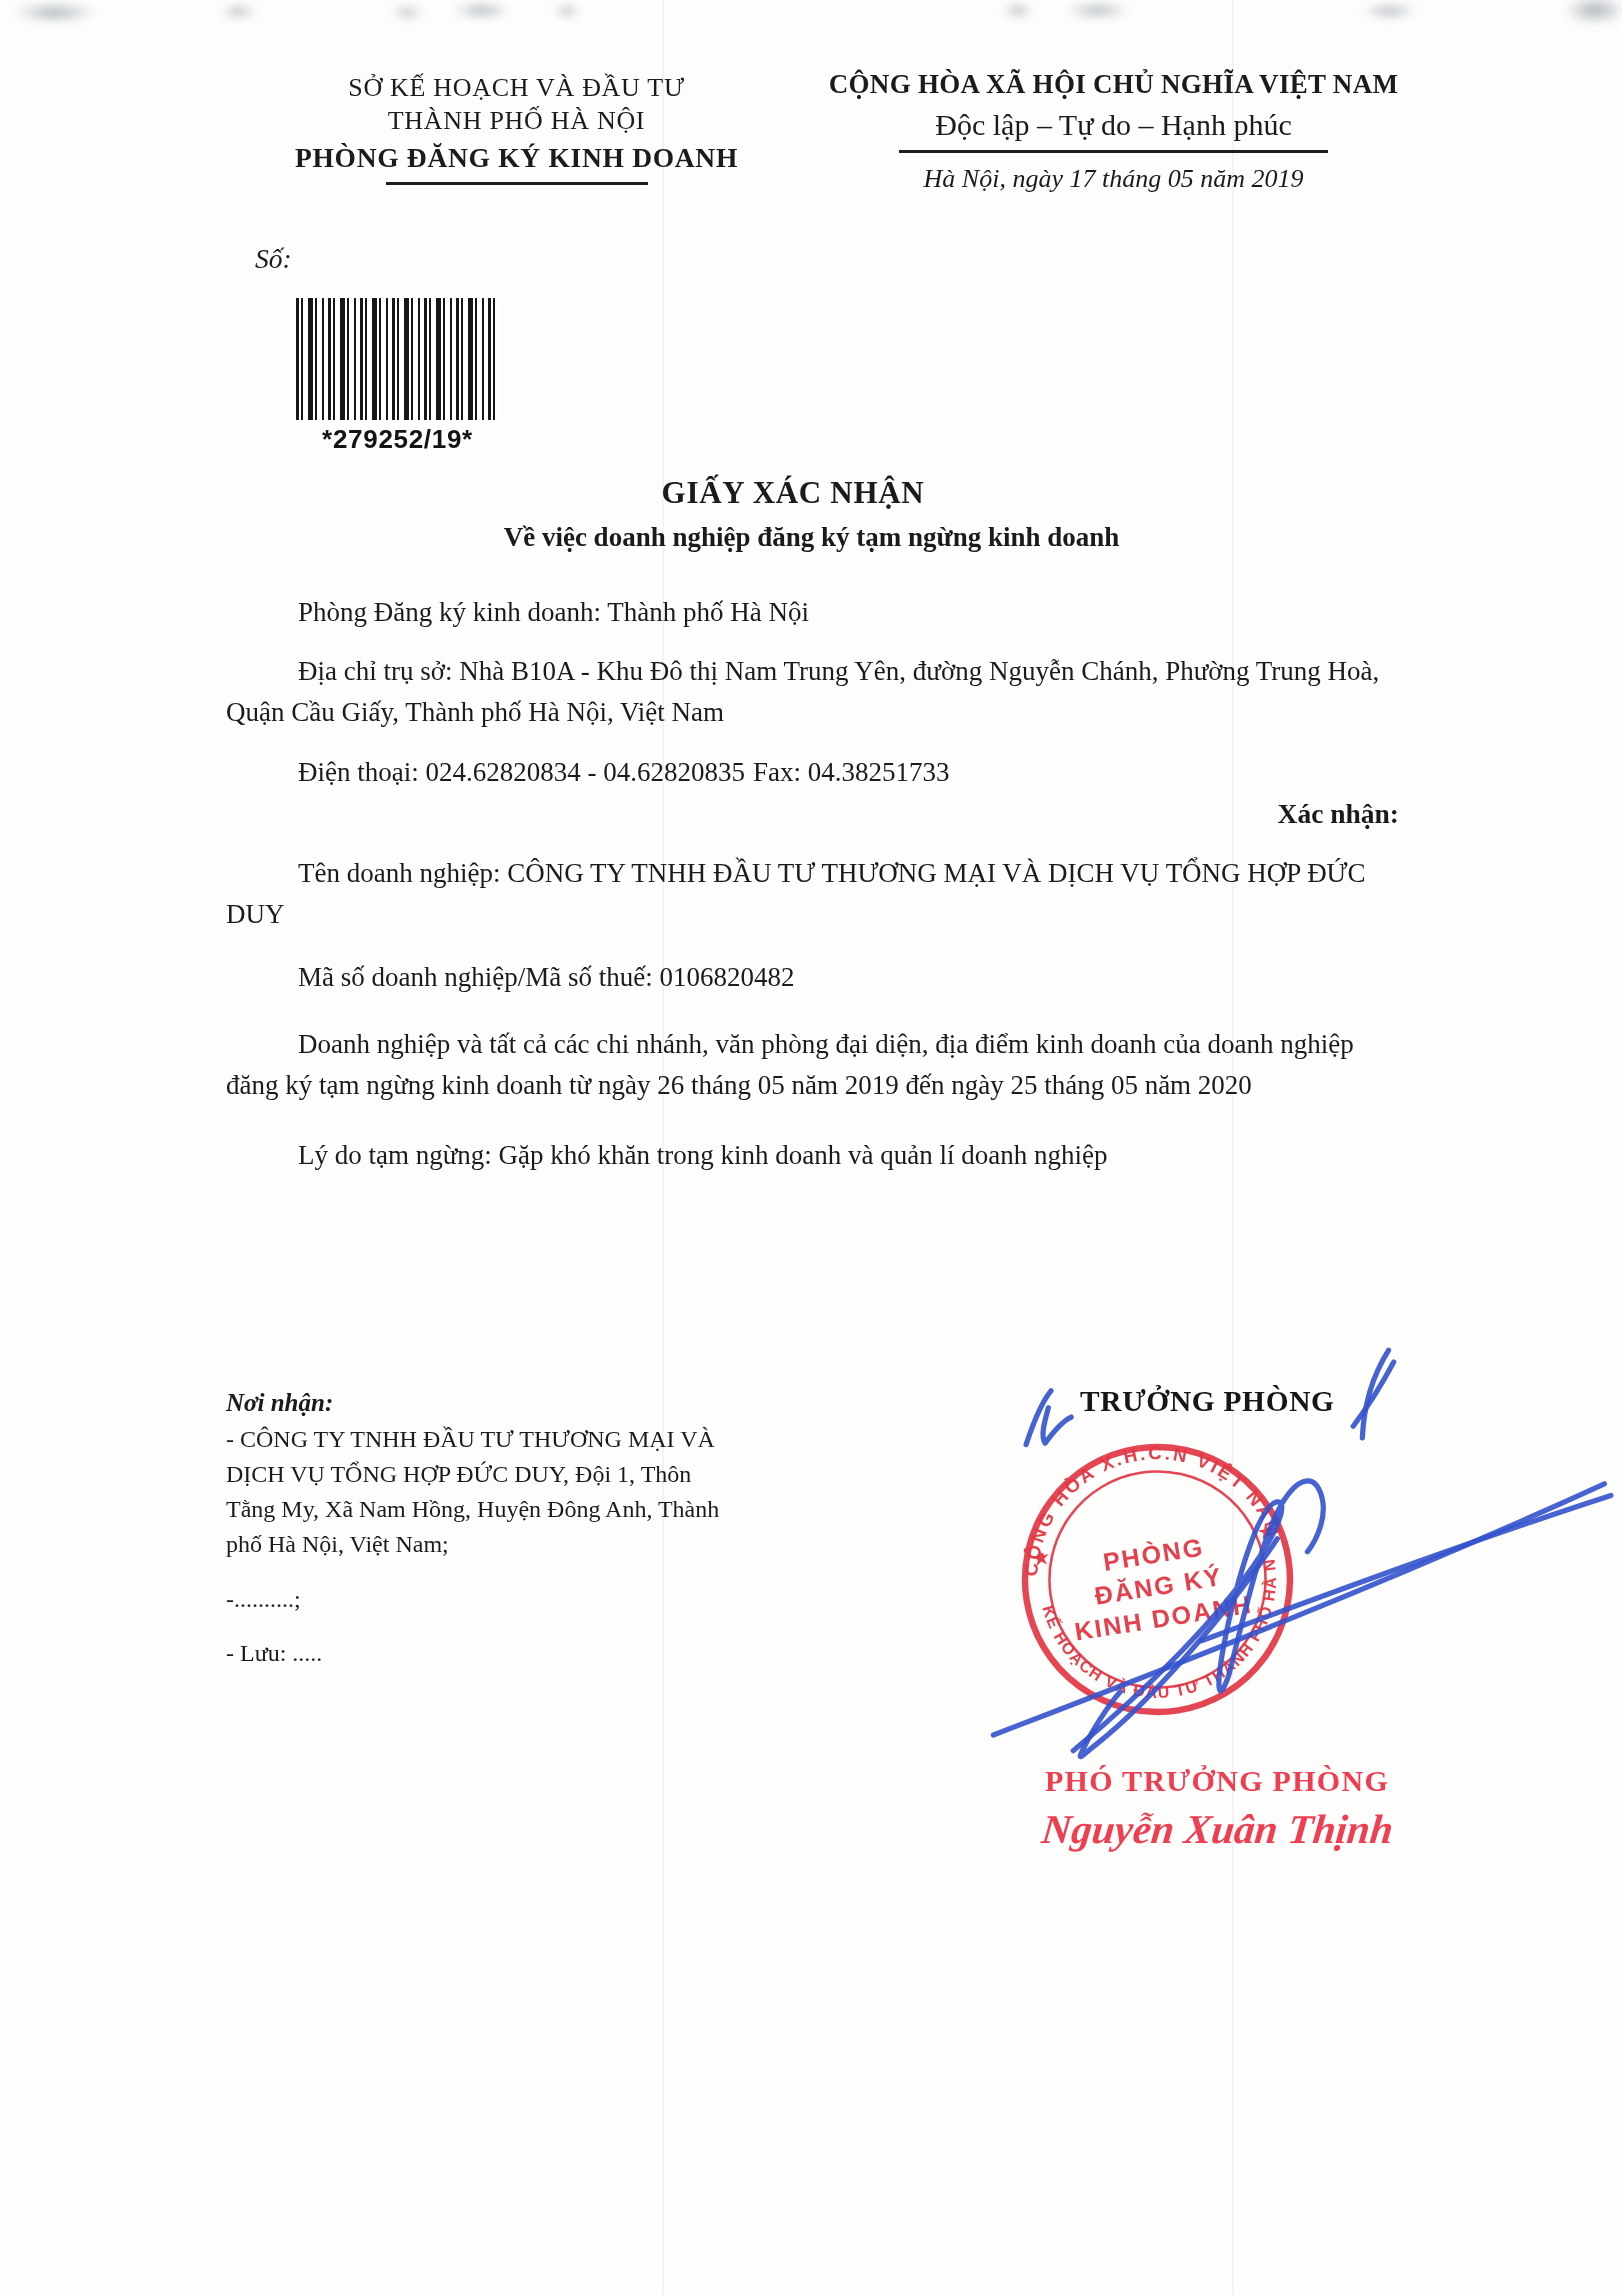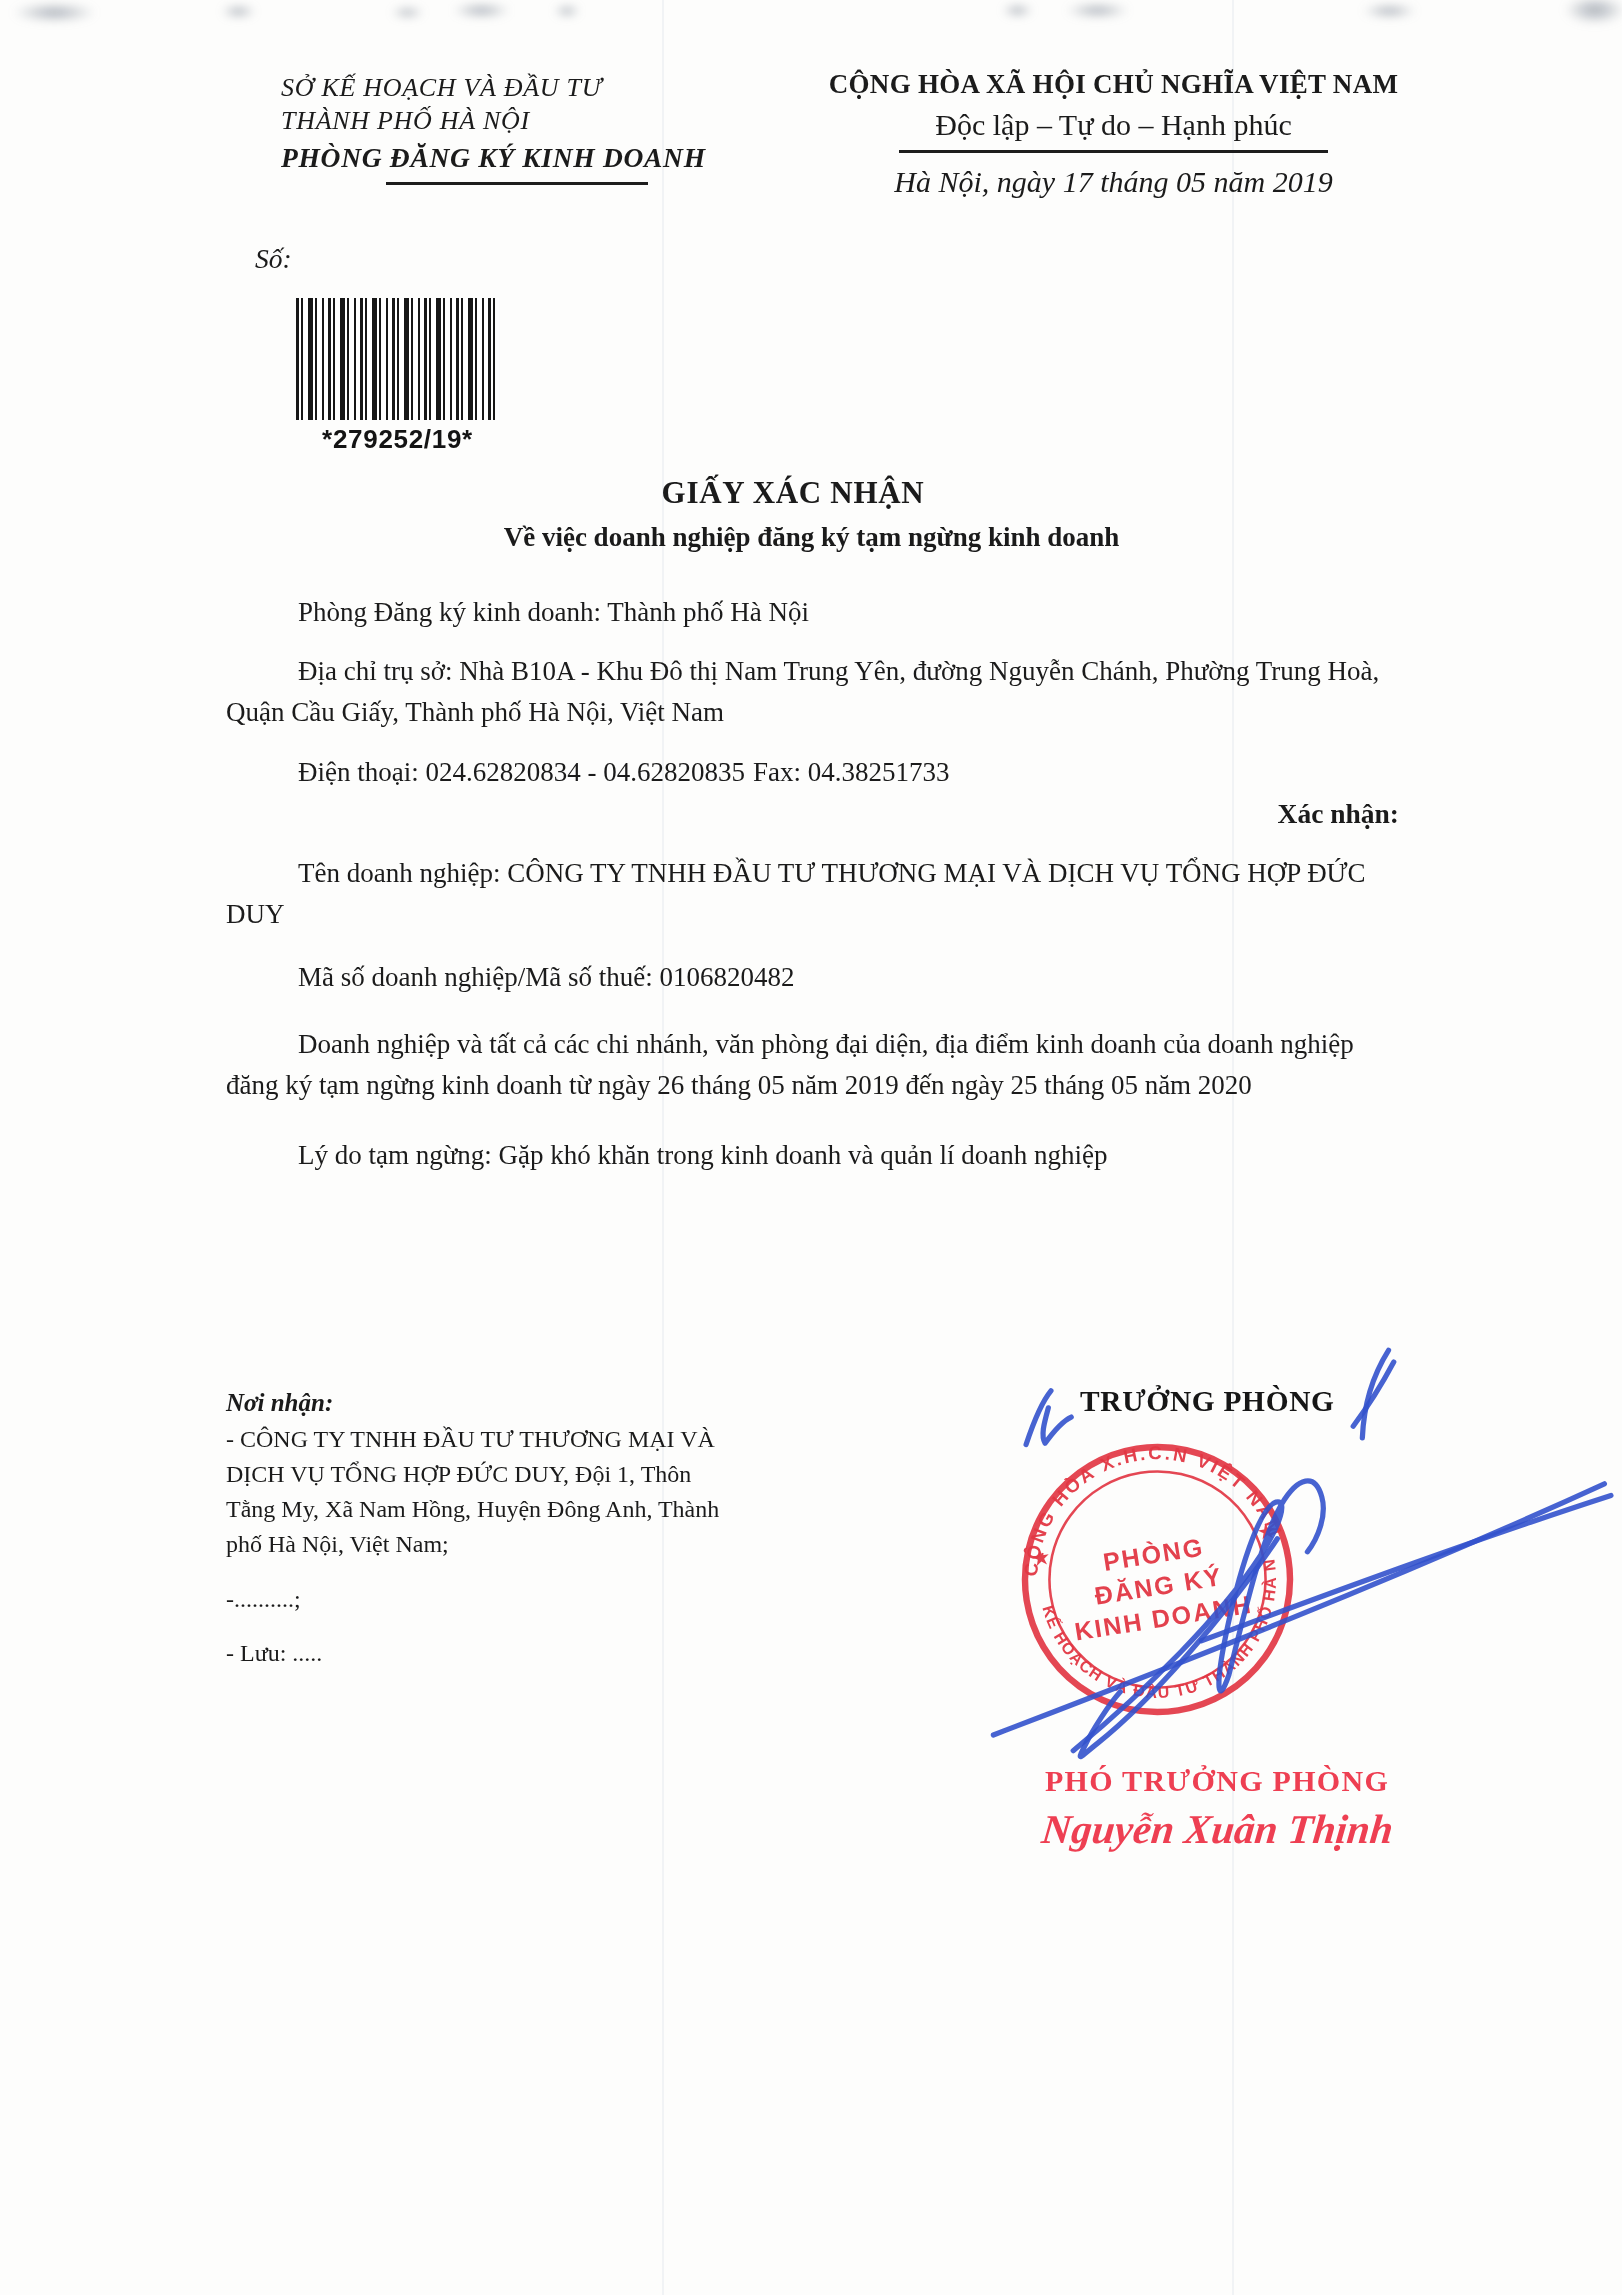--- a/index.html
+++ b/index.html
@@ -8,29 +8,29 @@
     width:1623px;height:2295px;
     background:#fdfdfc;
     overflow:hidden;
     font-family:"Liberation Serif", serif;
     color:#1b1b1b;
   }
   
   .smudge{position:absolute;filter:blur(4.6px);background:radial-gradient(ellipse at center, rgba(110,120,135,.6), rgba(110,120,135,0) 70%);}
   .scanline{position:absolute;top:0;bottom:0;width:2px;background:rgba(160,170,195,.12);}
   
-  .hdr-left{position:absolute;left:281px;top:71px;width:471px;line-height:1.28;font-style:italic;}
+  .hdr-left{position:absolute;left:281px;top:71px;width:471px;text-align:center;line-height:1.28;}
   .hdr-left .l1,.hdr-left .l2{font-size:26px;letter-spacing:0.7px;}
   .hdr-left .l3{font-size:27.5px;font-weight:bold;letter-spacing:0.7px;margin-top:2.6px;}
   .hdr-left .rule{width:262px;height:3.3px;background:#1d1d1d;margin:6.5px auto 0;}
   .hdr-right{position:absolute;left:819px;top:68px;width:589px;text-align:center;line-height:1.25;}
   .hdr-right .l1{font-size:27px;font-weight:bold;letter-spacing:0.3px;}
   .hdr-right .l2{font-size:30px;font-weight:normal;margin-top:3.9px;}
   .hdr-right .rule{width:429px;height:3.3px;background:#1d1d1d;margin:6.5px auto 0;}
-  .hdr-right .l3{font-size:30px;font-style:italic;margin-top:10.5px;}
+  .hdr-right .l3{font-size:26px;font-style:italic;margin-top:10.5px;}
   
   .so-label{position:absolute;left:255px;top:243px;font-size:27.5px;font-style:italic;}
   .barcode{
     position:absolute;left:296px;top:298px;width:203px;height:122px;
     background:repeating-linear-gradient(90deg,
       #171717 0 3.3px,#fff 3.3px 5.2px,#171717 5.2px 7.2px,#fff 7.2px 11.8px,
       #171717 11.8px 17px,#fff 17px 19px,#171717 19px 21px,#fff 21px 26px,
       #171717 26px 28px,#fff 28px 32px);
   }
   .barcode-label{position:absolute;left:296px;top:424px;width:203px;text-align:center;

